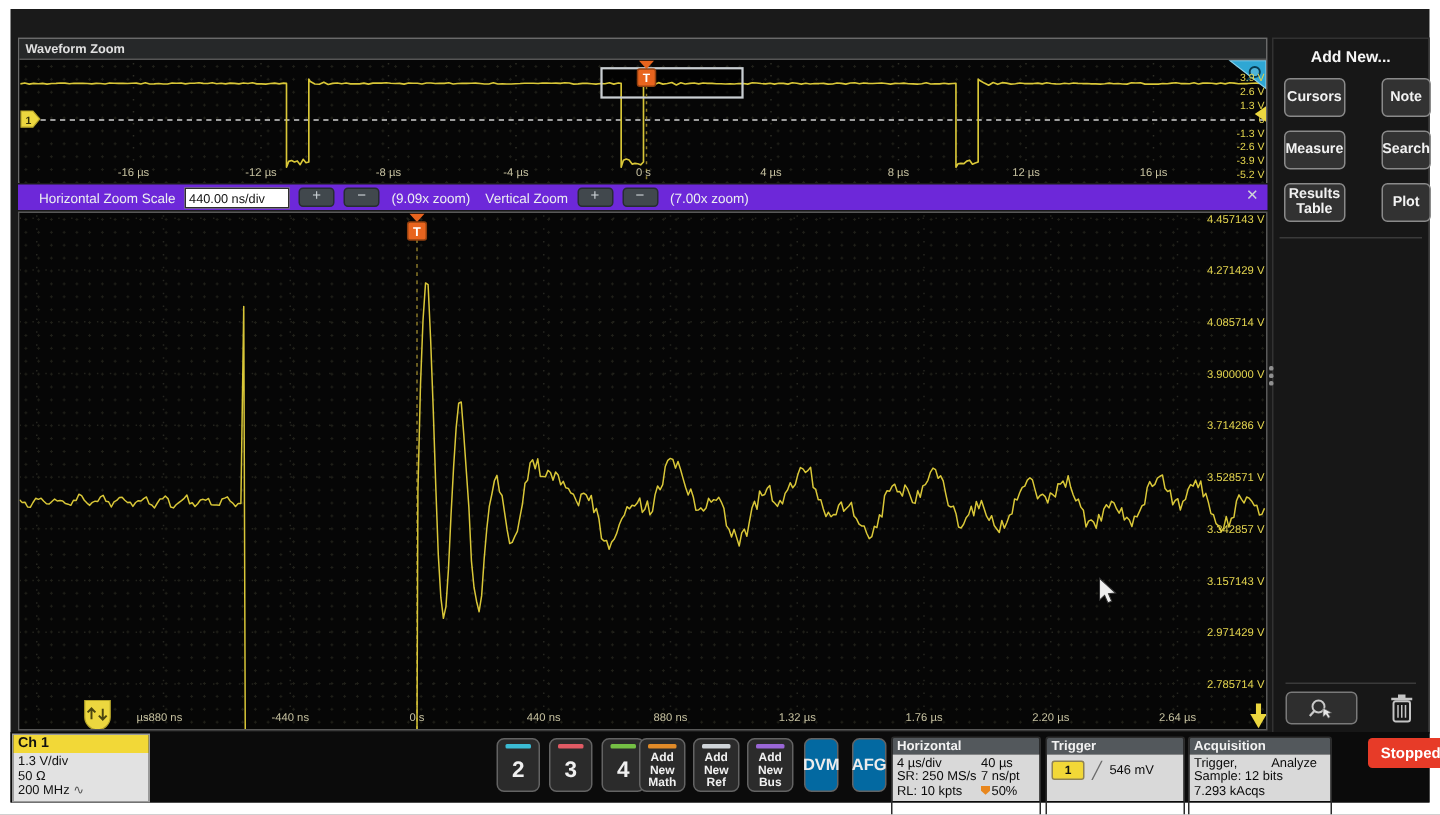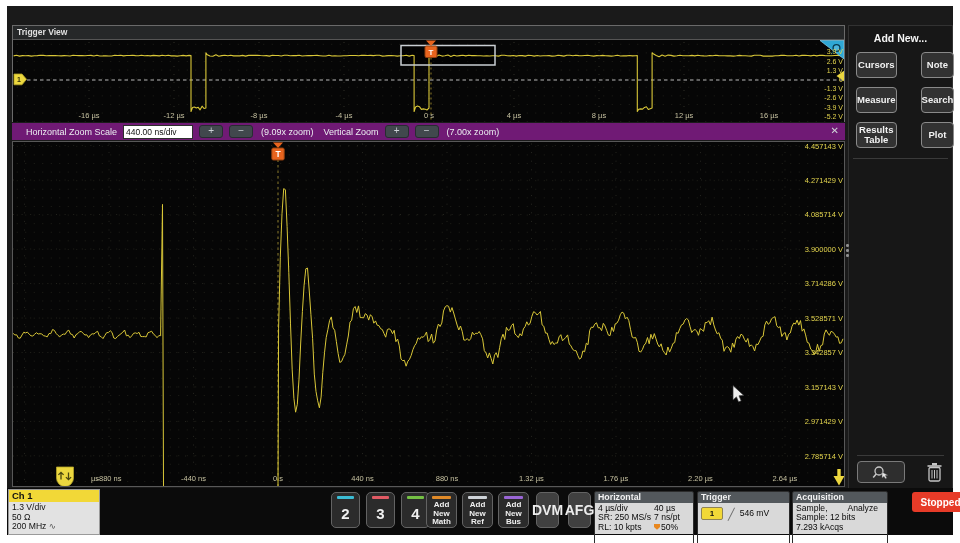--- a/index.html
+++ b/index.html
@@ -12,21 +12,21 @@
   .menubar span{color:#f2f2f2;font-size:10.5px;font-weight:bold;cursor:default;}
   
   .wfpanel{position:absolute;left:5px;top:19px;width:833px;height:97px;border:1px solid #6a6a6a;
            box-sizing:border-box;background:#060606;}
   .wfpanel .hdr{height:13px;background:#262829;border-bottom:1px solid #555;color:#e0e0e0;
                 font-size:8.5px;font-weight:bold;line-height:13px;padding-left:4px;}
   .plotbg{background-color:#060606;background-image:radial-gradient(#202019 0.7px,transparent 0.9px);
           background-size:8.5px 8.6px;}
   .wfpanel svg{display:block;}
   
-  .zoombar{position:absolute;left:5px;top:117px;width:833px;height:17px;background:#701a75;
+  .zoombar{position:absolute;left:5px;top:117px;width:833px;height:17px;background:#6d28d9;
            display:flex;align-items:center;box-sizing:border-box;color:#eceff1;font-size:9px;}
   .zoombar .zlbl{margin-left:14px;}
   .zoombar input{width:64px;height:12px;margin-left:6px;border:1px solid #2e2e2e;background:#fff;
                  color:#111;font-size:8.5px;padding:0 2px;font-family:inherit;}
   .zbtn{width:22px;height:11px;margin-left:6px;background:#41484d;border:1px solid #272d31;
         border-radius:3px;color:#cdd3d7;font-size:10px;line-height:9px;text-align:center;cursor:default;}
   .zoombar .zfac{margin-left:8px;}
   .zoombar .vlbl{margin-left:10px;}
   .zclose{position:absolute;right:6px;top:2px;color:#cfd4d8;font-size:10px;font-weight:bold;}
   
@@ -55,22 +55,22 @@
   .chbadge .cb-body{background:#e2e2e2;color:#111;font-size:8.6px;line-height:9.6px;padding:1px 3px 2px 3px;}
   .chgrp{position:absolute;left:324px;top:4px;display:flex;gap:6px;}
   .numbtn{position:relative;width:29px;height:36px;background:#2b2b2b;border:1px solid #636363;
           border-radius:5px;box-sizing:border-box;display:flex;align-items:flex-end;justify-content:center;}
   .numbtn .stripe{position:absolute;top:3px;left:5px;right:5px;height:2.5px;border-radius:1px;}
   .numbtn .num{color:#f0f0f0;font-size:15px;font-weight:bold;margin-bottom:5px;}
   .addgrp{position:absolute;left:419px;top:4px;display:flex;gap:5px;}
   .addbtn{position:relative;width:31px;height:36px;background:#2b2b2b;border:1px solid #636363;
           border-radius:5px;box-sizing:border-box;color:#f0f0f0;font-size:8px;font-weight:bold;
           line-height:8.6px;text-align:center;padding-top:8px;}
-  .smallbtn{position:absolute;top:4px;width:23px;height:36px;background:#404040;border:1px solid #636363;
-            border-radius:5px;box-sizing:border-box;color:#ececec;font-size:14px;font-weight:bold;
+  .smallbtn{position:absolute;top:4px;width:23px;height:36px;background:#0369a1;border:1px solid #636363;
+            border-radius:5px;box-sizing:border-box;color:#ececec;font-size:11px;font-weight:bold;
             display:flex;align-items:center;justify-content:center;}
   .panel{position:absolute;top:3px;height:54px;border:1px solid #2c2c2c;border-radius:2px;
          overflow:hidden;box-sizing:border-box;}
   .panel .p-hdr{background:#53585c;color:#f2f2f2;font-size:8.8px;font-weight:bold;height:11px;
                 line-height:11px;padding-left:3px;}
   .panel .p-body{background:#d9d9d9;color:#0a0a0a;font-size:8.6px;line-height:9.4px;
                  padding:1px 3px;height:29px;}
   .hcols{display:grid;grid-template-columns:56px auto;}
   .hmark{display:inline-block;width:6px;height:6px;background:#e8871e;
          clip-path:polygon(0 0,100% 0,100% 55%,50% 100%,0 55%);margin-right:1px;}
@@ -84,21 +84,21 @@
            align-items:center;justify-content:center;margin-left:20px;}
 </style>
 </head>
 <body>
 
 <div class="frame">
   <div class="app">
 
 
     <div class="wfpanel">
-      <div class="hdr">Trigger View</div>
+      <div class="hdr">Waveform Zoom</div>
       <svg id="ov" class="plotbg" width="831" height="82" viewBox="12 38 831 82">
           <g>
             <line x1="88" y1="40" x2="88" y2="120" stroke="#2e2e26" stroke-dasharray="1 7"></line>
             <line x1="173" y1="40" x2="173" y2="120" stroke="#2e2e26" stroke-dasharray="1 7"></line>
             <line x1="258" y1="40" x2="258" y2="120" stroke="#2e2e26" stroke-dasharray="1 7"></line>
             <line x1="343" y1="40" x2="343" y2="120" stroke="#2e2e26" stroke-dasharray="1 7"></line>
             <line x1="428" y1="40" x2="428" y2="120" stroke="#2e2e26" stroke-dasharray="1 7"></line>
             <line x1="513" y1="40" x2="513" y2="120" stroke="#2e2e26" stroke-dasharray="1 7"></line>
             <line x1="598" y1="40" x2="598" y2="120" stroke="#2e2e26" stroke-dasharray="1 7"></line>
             <line x1="683" y1="40" x2="683" y2="120" stroke="#2e2e26" stroke-dasharray="1 7"></line>
@@ -322,21 +322,21 @@
             <span class="slope">╱</span>
             <span>546 mV</span>
           </div>
         </div>
       </div>
 
       <div class="panel" style="left:785px;width:96px;">
         <div class="p-hdr">Acquisition</div>
         <div class="p-body">
           <div class="acq1">
-            <span>Sample,</span>
+            <span>Trigger,</span>
             <span>Analyze</span>
           </div>
           <div>Sample: 12 bits</div>
           <div>7.293 kAcqs</div>
         </div>
       </div>
 
       <div class="stopped">Stopped</div>
     </div>
 

